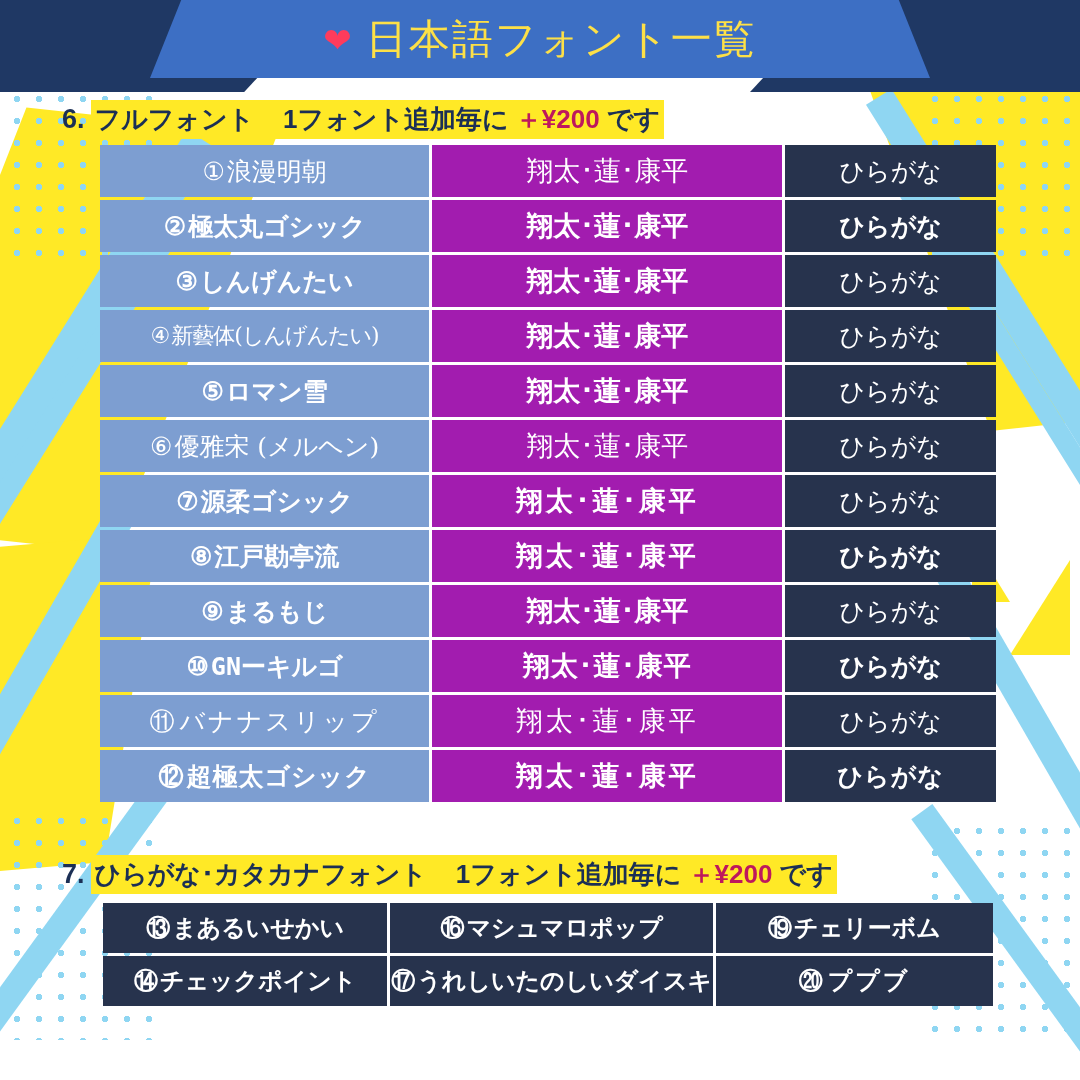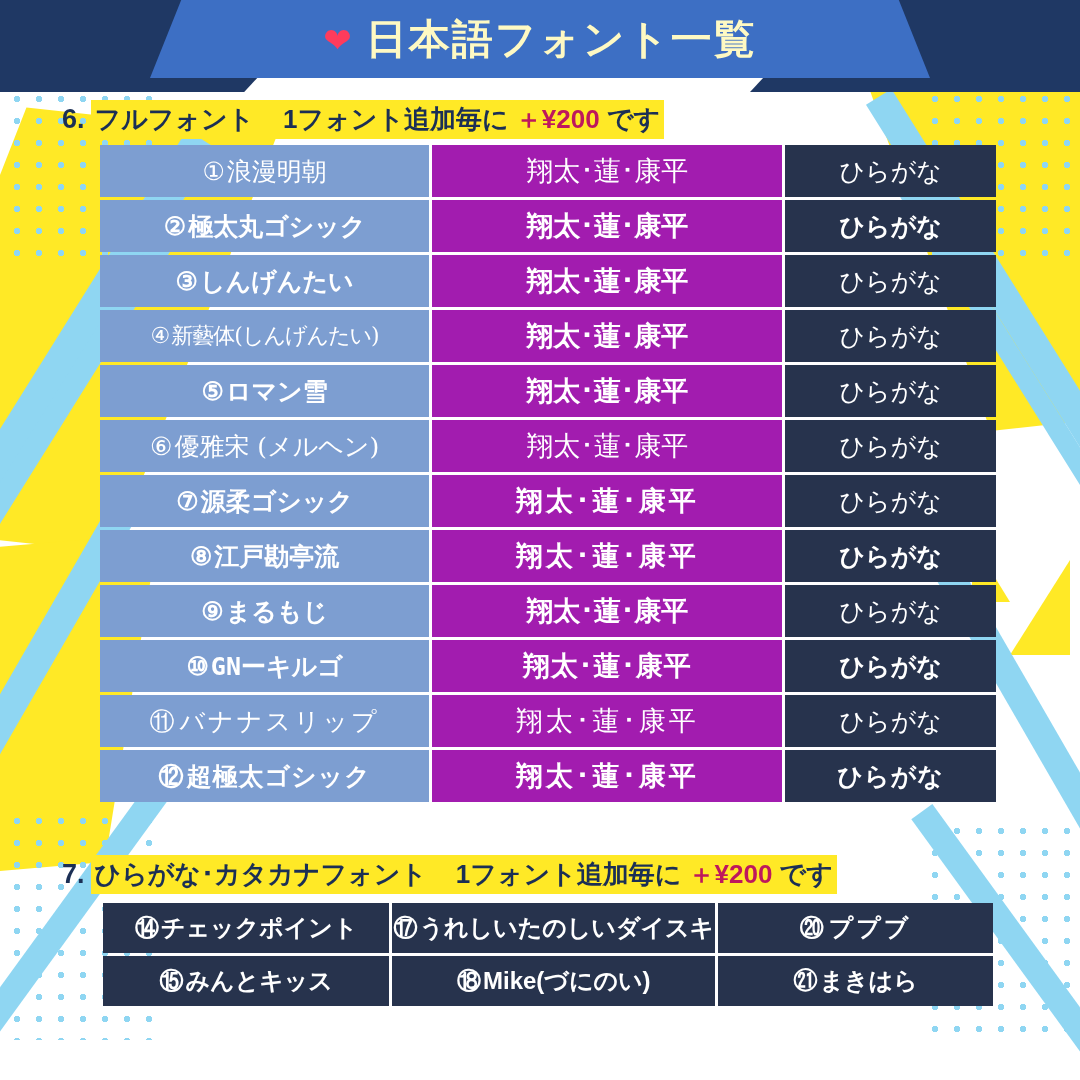--- a/index.html
+++ b/index.html
@@ -119,23 +119,23 @@
     justify-content: center;
     gap: 14px;
   }
   #header-banner .heart {
     color: #ff3b5c;
     font-size: 34px;
     line-height: 1;
     margin-top: 2px;
   }
   #header-title {
-    color: #fef9c3;
+    color: #fde047;
     font-size: 41px;
-    font-weight: bold;
+    font-weight: normal;
     letter-spacing: 2px;
     font-family: "DejaVu Serif", serif;
     white-space: nowrap;
   }
 
   
   .section-heading {
     position: absolute;
     left: 62px;
     display: flex;
@@ -344,23 +344,23 @@
     &nbsp;&nbsp;
     <span>1フォント追加毎に</span>
     <span class="price">＋¥200</span>
     <span>です</span>
   </span>
 </div>
 
 <table id="kana-table">
   <tbody>
     <tr>
+      <td class="f-gothic"><span class="circle-num">⑬</span><span>まあるいせかい</span></td>
+      <td class="f-gothic"><span class="circle-num">⑯</span><span>マシュマロポップ</span></td>
+      <td class="f-gothic"><span class="circle-num">⑲</span><span>チェリーボム</span></td>
+    </tr>
+    <tr>
       <td class="f-gothic"><span class="circle-num">⑭</span><span>チェックポイント</span></td>
       <td class="f-gothic f-small"><span class="circle-num">⑰</span><span>うれしいたのしいダイスキ</span></td>
       <td class="f-gothic f-wide"><span class="circle-num">⑳</span><span>ププブ</span></td>
     </tr>
-    <tr>
-      <td class="f-gothic"><span class="circle-num">⑮</span><span>みんとキッス</span></td>
-      <td class="f-gothic"><span class="circle-num">⑱</span><span>Mike(づにのい)</span></td>
-      <td class="f-gothic"><span class="circle-num">㉑</span><span>まきはら</span></td>
-    </tr>
   </tbody>
 </table>
 
 </body></html>

